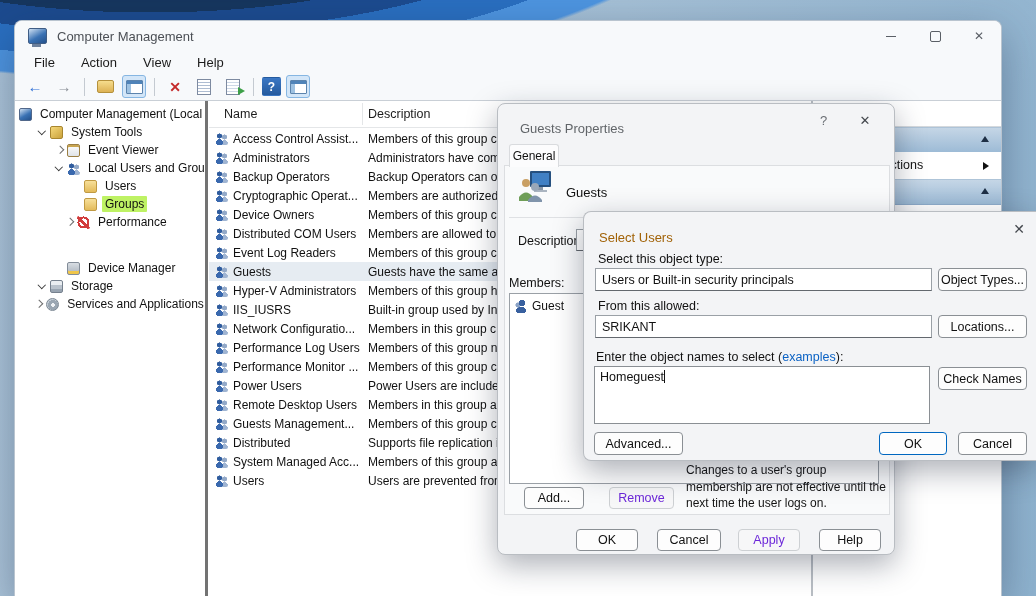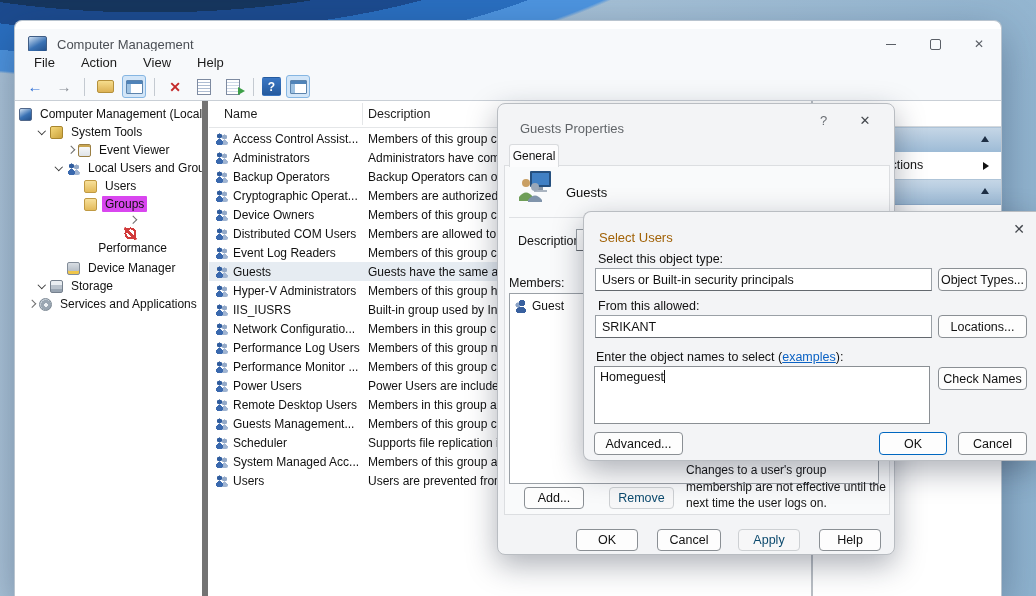--- a/index.html
+++ b/index.html
@@ -7,21 +7,21 @@
   .desktop{position:absolute;left:0;top:0;width:1036px;height:596px;
     background-color:#a3bed5;
     background-image:
       radial-gradient(ellipse 700px 250px at 150px -130px,
         #16365e 0 57%, #1c4b8f 57% 65%, #2a6fc0 65% 75%, #4e95e0 75% 83%, rgba(78,149,224,0) 84%),
       linear-gradient(100deg,#aec6da 0%,#a5c0d6 55%,#8fb3cf 100%);}
   .mmc{position:absolute;left:14px;top:20px;width:986px;height:576px;
     background:#fff;border-radius:8px 8px 0 0;border:1px solid #b9c4cf;border-bottom:none;
     box-shadow:0 14px 44px rgba(20,40,70,.38);overflow:hidden;}
   .titlebar{position:absolute;left:0;top:0;right:0;height:30px;background:#f7f9fb;
-    display:flex;align-items:center;margin-top:8px;}
+    display:flex;align-items:center;}
   .app-icon{width:17px;height:14px;margin-left:13px;border:1px solid #3f5d85;border-radius:2px;
     background:linear-gradient(150deg,#cfe0f2 0%,#3a72b4 55%,#24518b 100%);position:relative;}
   .app-icon::after{content:"";position:absolute;left:3px;bottom:-4px;width:9px;height:3px;background:#6c809c;}
   .title-text{margin-left:10px;font-size:13px;color:#4b4f55;}
   .win-controls{margin-left:auto;display:flex;height:100%;}
   .wc{width:44px;height:100%;display:flex;align-items:center;justify-content:center;color:#5a5f66;font-size:12px;}
   .wc-min::before{content:"";width:10px;border-top:1.2px solid #5a5f66;}
   .wc-max::before{content:"";width:9px;height:9px;border:1.2px solid #5a5f66;border-radius:2px;}
   .menubar{position:absolute;left:0;top:30px;right:0;height:22px;background:#f7f9fb;
     display:flex;align-items:center;gap:26px;padding-left:19px;font-size:13px;color:#1b1b1b;}
@@ -42,21 +42,21 @@
   .tb-properties-icon::before{content:"";width:12px;height:14px;border:1px solid #7d8aa0;background:
     repeating-linear-gradient(#fff 0 2px,#aebdd2 2px 3px);}
   .tb-export-list-icon::before{content:"";width:12px;height:14px;border:1px solid #7d8aa0;background:
     repeating-linear-gradient(#fff 0 2px,#cdd8e6 2px 3px);}
   .tb-export-list-icon::after{content:"";position:absolute;right:-1px;bottom:2px;width:0;height:0;
     border-top:4px solid transparent;border-bottom:4px solid transparent;border-left:7px solid #3da048;}
   .tb-help-icon{width:17px;height:17px;border-radius:2px;color:#fff;font-size:12px;
     background:linear-gradient(#3b77c4,#245a9e);}
   .content{position:absolute;left:0;top:80px;right:0;bottom:0;background:#fff;}
   .tree-pane{position:absolute;left:0;top:0;width:193px;bottom:0;background:#fff;
-    border-right:6px solid #737373;overflow:hidden;padding-top:4px;box-sizing:border-box;}
+    border-right:3px solid #737373;overflow:hidden;padding-top:4px;box-sizing:border-box;}
   .trow{display:flex;align-items:center;height:18px;font-size:12px;color:#111;white-space:nowrap;}
   .chev{width:14px;height:14px;position:relative;flex:none;}
   .cr::before{content:"";position:absolute;left:4px;top:4px;width:4.5px;height:4.5px;
     border-right:1.3px solid #707070;border-bottom:1.3px solid #707070;transform:rotate(-45deg);}
   .cd::before{content:"";position:absolute;left:3px;top:3px;width:4.5px;height:4.5px;
     border-right:1.3px solid #333;border-bottom:1.3px solid #333;transform:rotate(45deg);}
   .ti{display:inline-block;width:13px;height:13px;margin-right:5px;flex:none;border-radius:2px;box-sizing:border-box;}
   .ic-computer{background:linear-gradient(150deg,#cfe0f2 0%,#3a72b4 55%,#24518b);border:1px solid #51678a;}
   .ic-system-tools{background:linear-gradient(140deg,#f5d879,#caa23c);border:1px solid #a8862f;}
   .ic-task-scheduler{border-radius:50%;border:1px solid #97999c;
@@ -74,21 +74,21 @@
   .ic-performance{background:
     linear-gradient(45deg,transparent 42%,#d23b3b 42% 56%,transparent 56%),
     radial-gradient(circle at 50% 50%,#fff 0 4px,#d23b3b 4px 6px,transparent 6px);}
   .ic-device-manager{background:linear-gradient(#d8dde3,#aab3bd);border:1px solid #828c98;
     box-shadow:inset 0 -3px 0 #f0c64a;}
   .ic-storage{background:linear-gradient(#e9edf1 0 4px,#b9c2cc 4px 8px,#98a4b1 8px);border:1px solid #76818e;}
   .ic-disk-management{background:linear-gradient(#e9edf1 0 4px,#9fb9d8 4px 8px,#6f8cb0 8px);border:1px solid #76818e;}
   .ic-services{border-radius:50%;border:1px solid #7c8894;
     background:radial-gradient(circle at 6px 6px,#eef1f4 0 2px,#9aa6b2 2px 5px,#c3ccd5 5px);}
   .tlabel{padding:1px 3px;border-radius:1px;}
-  .tsel .tlabel{background:#d946ef;}
+  .tsel .tlabel{background:#bef264;}
   .list-pane{position:absolute;left:194px;top:0;width:600px;bottom:0;background:#fff;overflow:hidden;}
   .list-header{position:absolute;left:0;top:0;right:0;height:26px;border-bottom:1px solid #e4e6e8;
     font-size:12.5px;color:#1b1b1b;}
   .col-name{position:absolute;left:15px;top:6px;}
   .col-desc{position:absolute;left:159px;top:6px;}
   .col-line{position:absolute;top:2px;height:22px;width:1px;background:#e4e6e8;}
   .list-rows{position:absolute;left:0;top:28px;right:0;bottom:0;}
   .lrow{display:flex;align-items:center;height:19px;font-size:12px;color:#111;white-space:nowrap;}
   .lrow.sel{background:#e6ecf2;}
   .lrow .ti{margin-left:6px;}
@@ -129,24 +129,24 @@
   .members-box{position:absolute;left:11px;top:189px;width:368px;height:189px;background:#fff;
     border:1px solid #9aa0a6;}
   .member{display:flex;align-items:center;height:18px;margin-top:3px;font-size:12px;color:#111;}
   .ic-person{display:inline-block;width:14px;height:14px;margin:0 4px 0 4px;background:
     radial-gradient(circle at 8px 4px,#38609f 0 3px,transparent 3.3px),
     radial-gradient(circle at 4px 6px,#8ba3c6 0 2.4px,transparent 2.7px),
     radial-gradient(ellipse 5px 4px at 7px 11.5px,#38609f 0 98%,transparent);}
   .btn{position:absolute;background:#fdfdfd;border:1px solid #8a8f94;border-radius:4px;
     font-size:12.5px;color:#111;display:flex;align-items:center;justify-content:center;box-sizing:border-box;}
   .btn.default{border:1.6px solid #0067c0;}
-  .btn.disabled{color:#0c4a6e;border-color:#cdd0d3;background:#f7f7f8;}
+  .btn.disabled{color:#6d28d9;border-color:#cdd0d3;background:#f7f7f8;}
   .note{position:absolute;left:188px;top:358px;width:202px;font-size:12px;line-height:16.5px;color:#141414;}
   .mnemonic::first-letter{text-decoration:underline;}
-  .link{color:#0b62c4;text-decoration:underline;}
+  .link{color:#0b62c4;}
   .textarea{position:absolute;left:10px;top:154px;width:336px;height:58px;background:#fff;
     border:1px solid #8a8f94;font-size:12.5px;color:#111;padding:3px 5px;box-sizing:border-box;}
   .caret{display:inline-block;width:1px;height:13px;background:#111;vertical-align:-2px;}
   svg{display:block;}
 </style>
 </head>
 <body>
 
 <div class="desktop">
 
@@ -189,56 +189,56 @@
       <div class="tree-pane" id="tree">
           <div class="trow" style="padding-left: 4px;">
             <span class="ti ic-computer"></span>
             <span class="tlabel">Computer Management (Local</span>
           </div>
           <div class="trow" style="padding-left: 21px;">
             <span class="chev cd"></span>
             <span class="ti ic-system-tools"></span>
             <span class="tlabel">System Tools</span>
           </div>
-          <div class="trow" style="padding-left: 49px;">
+          <div class="trow" style="padding-left: 38px;">
             <span class="chev cr"></span>
             <span class="ti ic-event-viewer"></span>
             <span class="tlabel">Event Viewer</span>
           </div>
           <div class="trow" style="padding-left: 38px;">
             <span class="chev cd"></span>
             <span class="ti ic-local-users"></span>
             <span class="tlabel">Local Users and Groups</span>
           </div>
           <div class="trow" style="padding-left: 55px;">
             <span class="chev cn"></span>
             <span class="ti ic-folder"></span>
             <span class="tlabel">Users</span>
           </div>
           <div class="trow tsel" style="padding-left: 55px;">
             <span class="chev cn"></span>
             <span class="ti ic-folder"></span>
             <span class="tlabel">Groups</span>
           </div>
-          <div class="trow" style="padding-left: 48px; flex-direction: column;">
+          <div class="trow" style="padding-left: 48px;">
             <span class="chev cr"></span>
             <span class="ti ic-performance"></span>
             <span class="tlabel">Performance</span>
           </div>
           <div class="trow" style="padding-left: 38px; margin-top: 28px;">
             <span class="chev cn"></span>
             <span class="ti ic-device-manager"></span>
             <span class="tlabel">Device Manager</span>
           </div>
           <div class="trow" style="padding-left: 21px;">
             <span class="chev cd"></span>
             <span class="ti ic-storage"></span>
             <span class="tlabel">Storage</span>
           </div>
-          <div class="trow" style="padding-left: 10px;">
+          <div class="trow" style="padding-left: 19px; justify-content: center;">
             <span class="chev cr"></span>
             <span class="ti ic-services"></span>
             <span class="tlabel">Services and Applications</span>
           </div>
         </div>
 
       <div class="list-pane">
         <div class="list-header">
           <span class="col-name">Name</span>
           <span class="col-desc">Description</span>
@@ -320,21 +320,21 @@
               <span class="cell-name">Remote Desktop Users</span>
               <span class="cell-desc">Members in this group a</span>
             </div>
             <div class="lrow">
               <span class="ti ic-group"></span>
               <span class="cell-name">Guests Management...</span>
               <span class="cell-desc">Members of this group c</span>
             </div>
             <div class="lrow">
               <span class="ti ic-group"></span>
-              <span class="cell-name">Scheduler</span>
+              <span class="cell-name">Distributed</span>
               <span class="cell-desc">Supports file replication i</span>
             </div>
             <div class="lrow">
               <span class="ti ic-group"></span>
               <span class="cell-name">System Managed Acc...</span>
               <span class="cell-desc">Members of this group a</span>
             </div>
             <div class="lrow">
               <span class="ti ic-group"></span>
               <span class="cell-name">Users</span>

